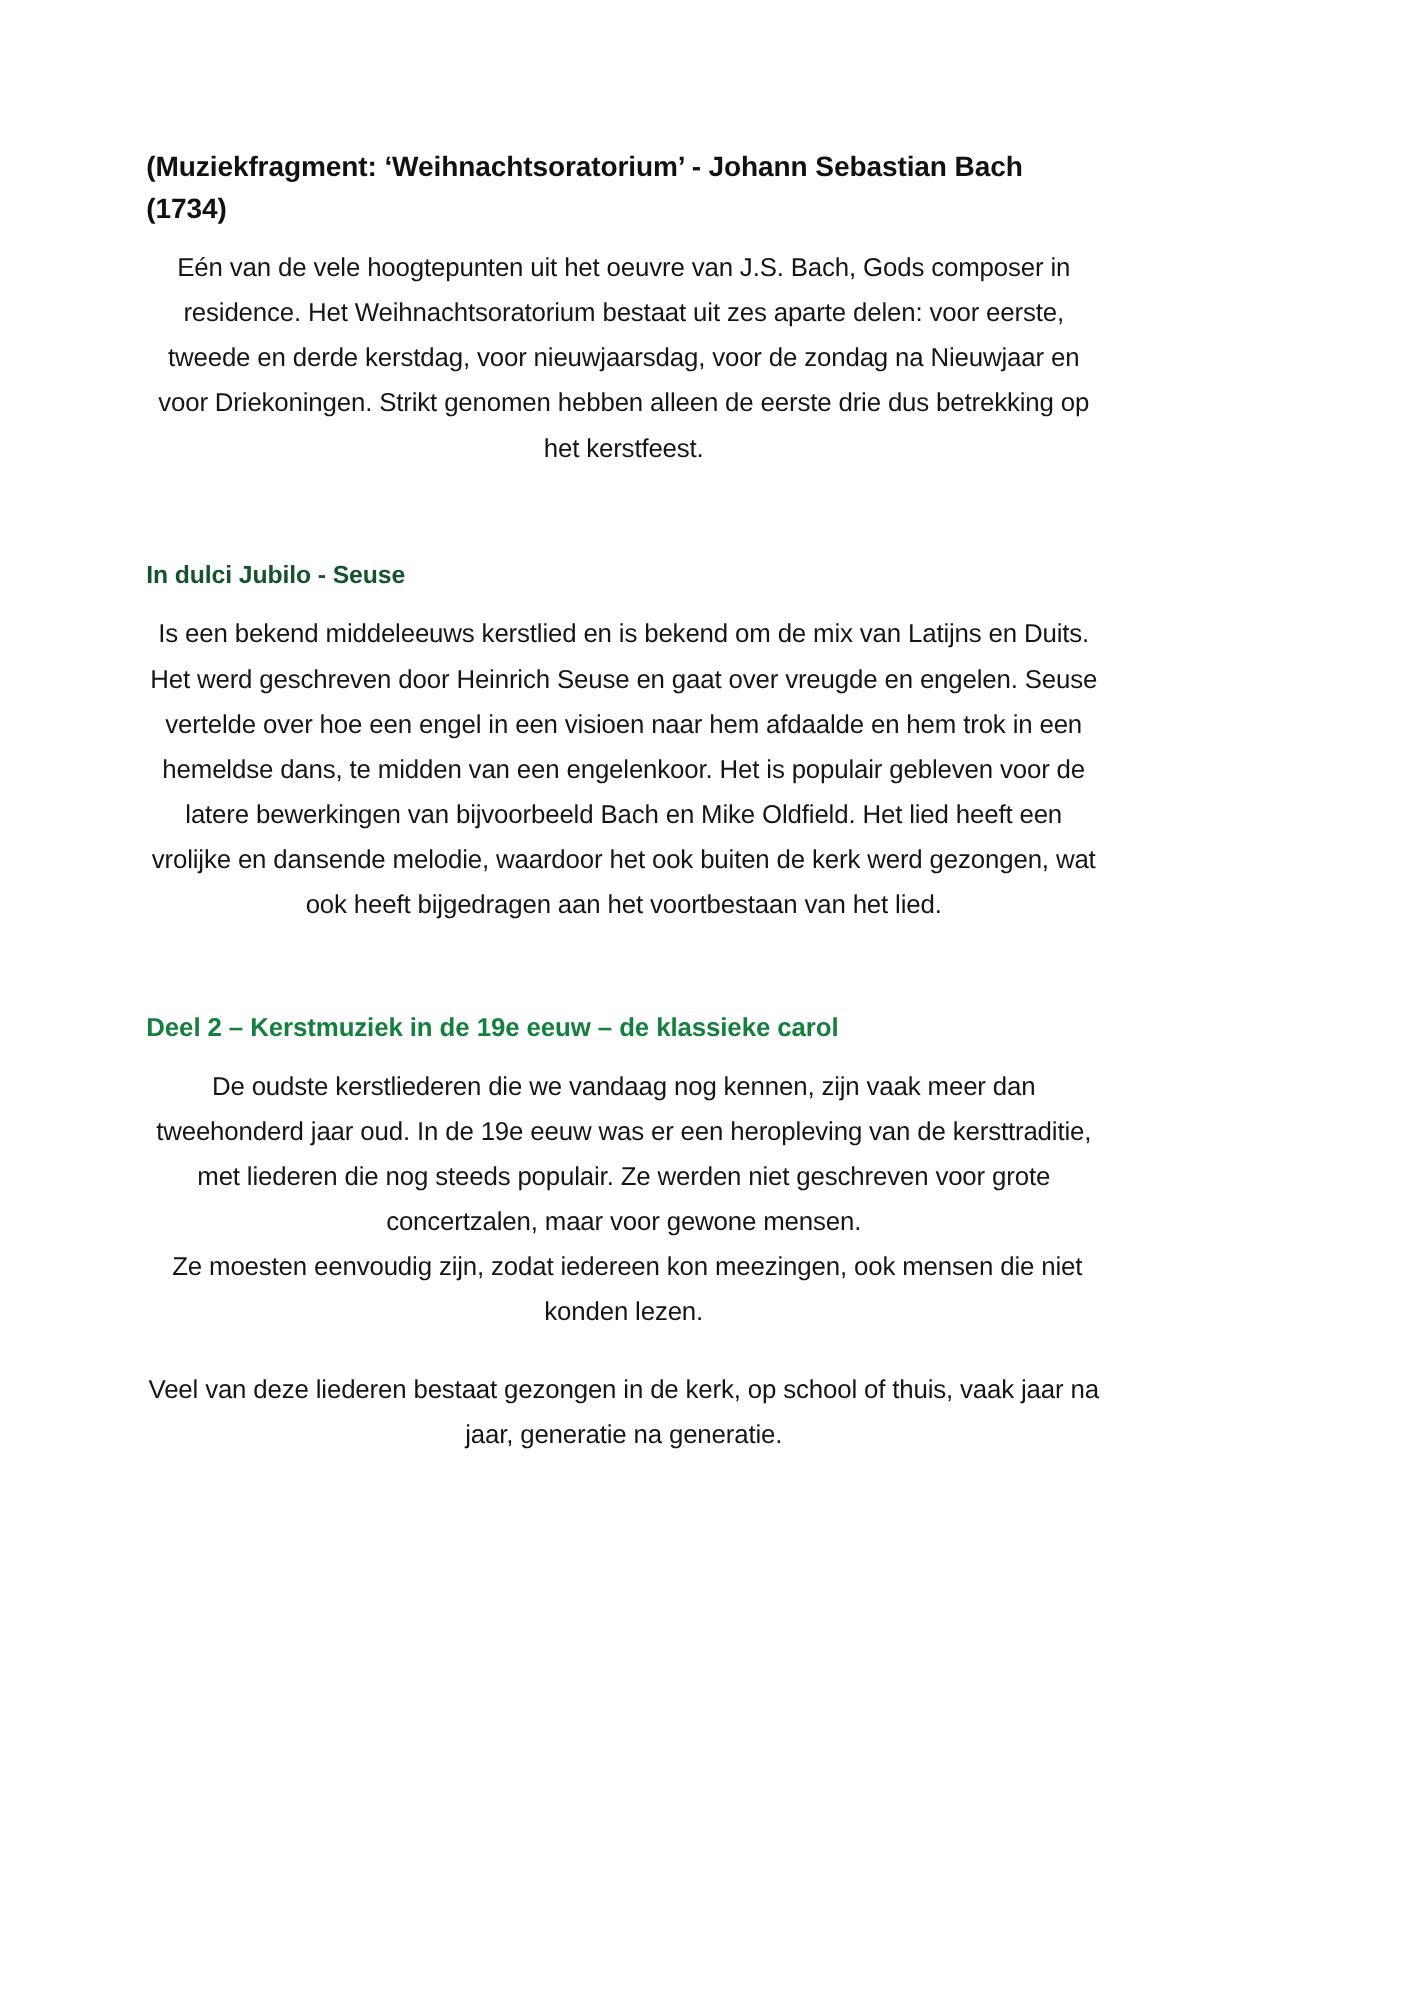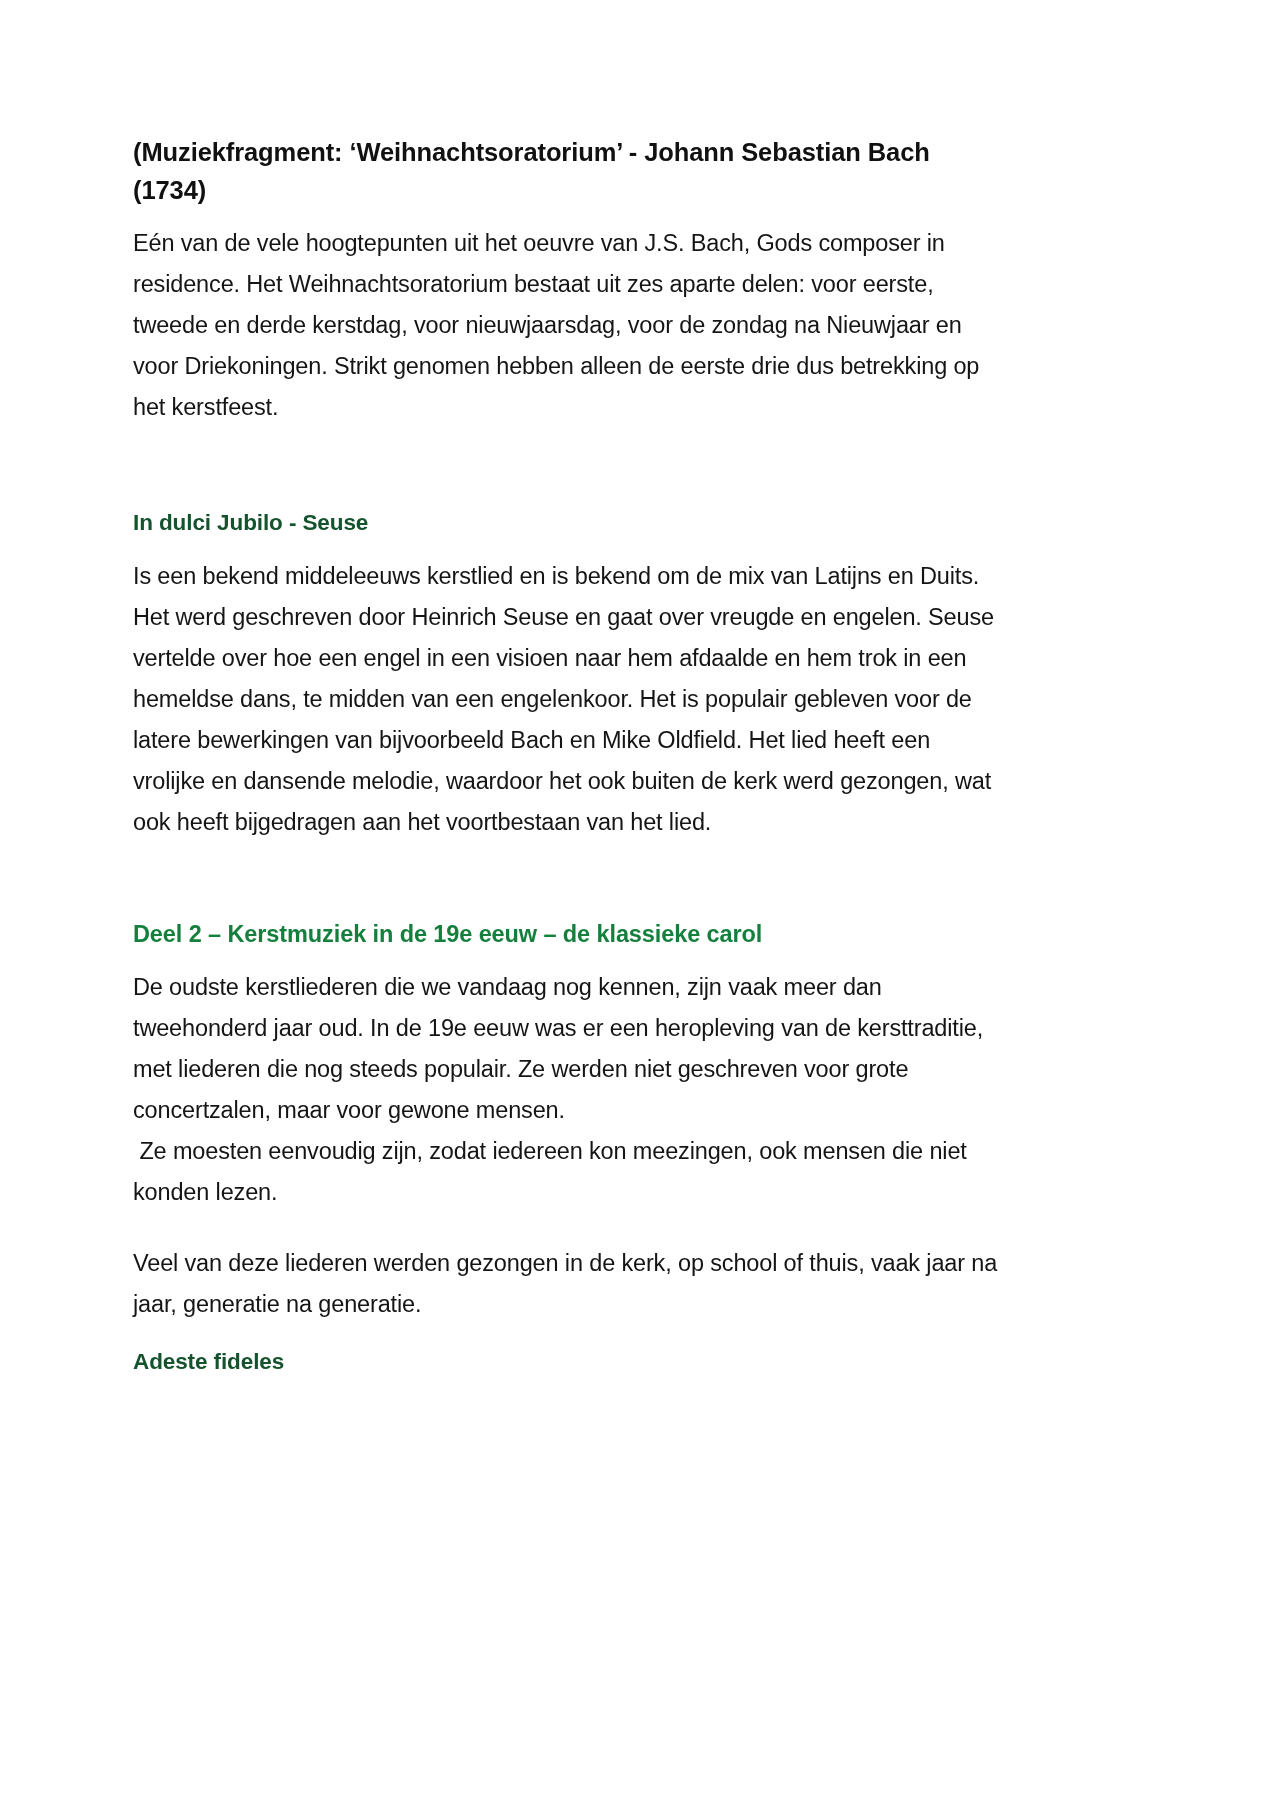--- a/index.html
+++ b/index.html
@@ -49,20 +49,21 @@
   }
   p.para {
     font-family: "Liberation Sans", sans-serif;
     font-size: 23.5px;
     line-height: 41px;
     font-weight: 400;
     letter-spacing: -0.15px;
     color: #151515;
     margin: 0;
     white-space: pre-wrap;
+    text-align: center;
   }
   .gap-lg { height: 78px; }
   .gap-md { height: 74px; }
   .gap-sm { height: 30px; }
   .gap-xs { height: 20px; }
 </style>
 </head>
 <body>
 
 <div class="page">
@@ -80,20 +81,19 @@
 
     <div class="gap-md"></div>
 
     <h3 class="sub-heading blue">Deel 2 – Kerstmuziek in de 19e eeuw – de klassieke carol</h3>
 
     <p class="para">De oudste kerstliederen die we vandaag nog kennen, zijn vaak meer dan tweehonderd jaar oud. In de 19e eeuw was er een heropleving van de kersttraditie, met liederen die nog steeds populair. Ze werden niet geschreven voor grote concertzalen, maar voor gewone mensen.
  Ze moesten eenvoudig zijn, zodat iedereen kon meezingen, ook mensen die niet konden lezen.</p>
 
     <div class="gap-sm"></div>
 
-    <p class="para">Veel van deze liederen werden gezongen in de kerk, op school of thuis, vaak jaar na jaar, generatie na generatie.</p>
+    <p class="para">Veel van deze liederen bestaat gezongen in de kerk, op school of thuis, vaak jaar na jaar, generatie na generatie.</p>
 
     <div class="gap-xs"></div>
 
-    <h3 class="sub-heading">Adeste fideles</h3>
 
   </div>
 </div>
 
 </body></html>

